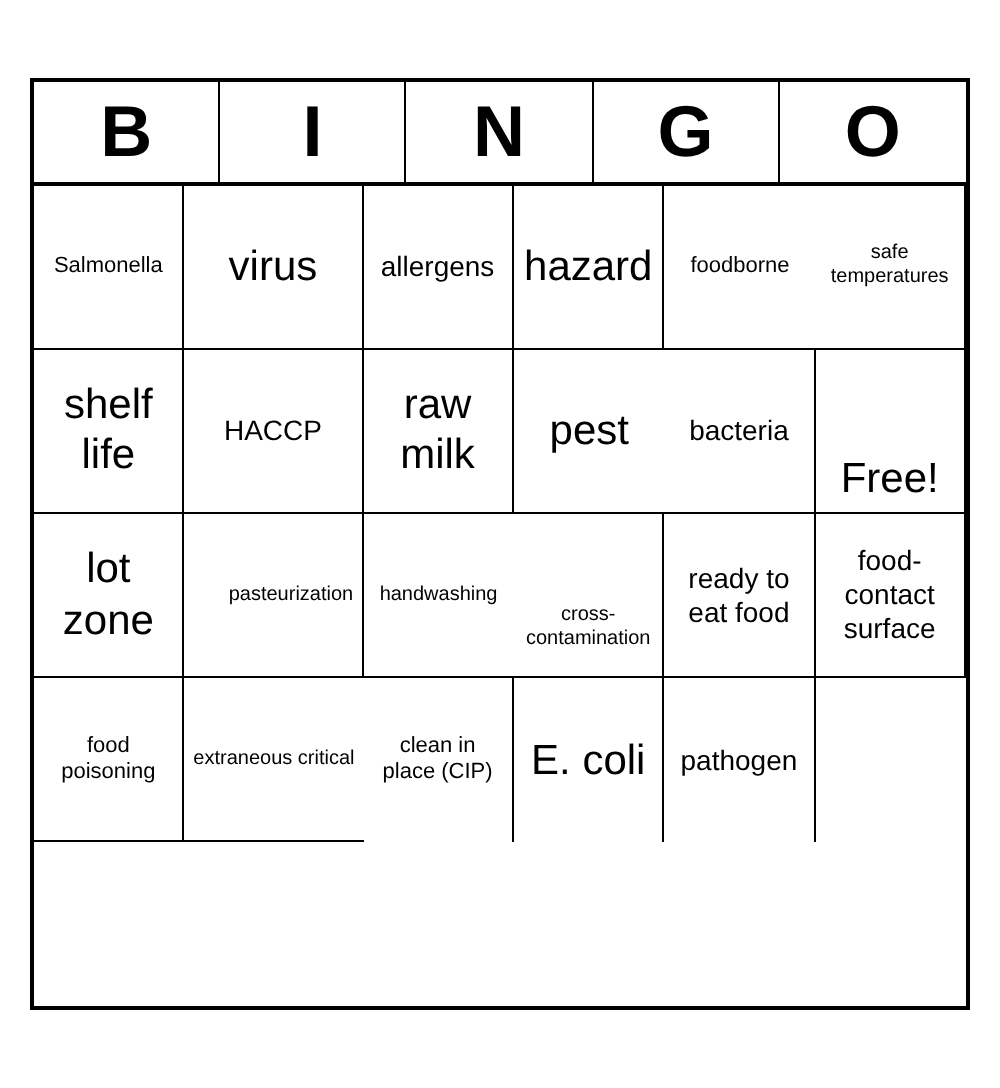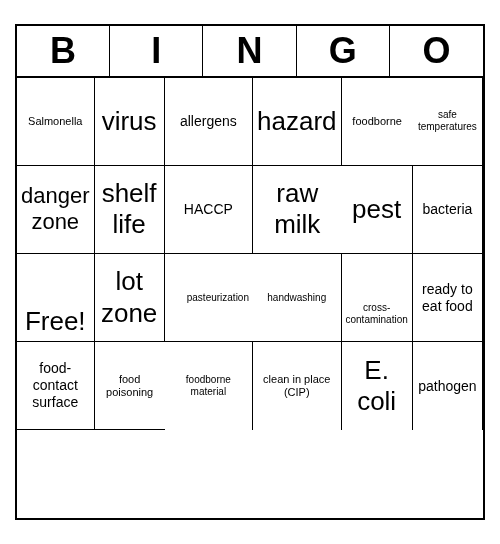--- a/index.html
+++ b/index.html
@@ -54,21 +54,21 @@
     .bingo-cell:nth-child(5n) {
       border-right: none;
     }
     .bingo-cell:nth-child(n+21) {
       border-bottom: none;
     }
     .bingo-cell span {
       line-height: 1.2;
     }
     .size-xl {
-      font-size: 26px;
+      font-size: 21px;
       text-align: center;
     }
     .size-lg {
       font-size: 22px;
     }
     .size-md {
       font-size: 14px;
     }
     .size-sm {
       font-size: 11px;
@@ -102,23 +102,20 @@
         <span class="size-xl" style="white-space: pre-line;">hazard</span>
       </div>
       <div class="bingo-cell">
         <span class="size-sm" style="white-space: pre-line;">foodborne</span>
       </div>
       <div class="bingo-cell">
         <span class="size-xs" style="white-space: pre-line;">safe
 temperatures</span>
       </div>
       <div class="bingo-cell">
-        <span class="size-lg" style="white-space: pre-line;">danger zone</span>
-      </div>
-      <div class="bingo-cell">
         <span class="size-xl" style="white-space: pre-line;">shelf life</span>
       </div>
       <div class="bingo-cell">
         <span class="size-md" style="white-space: pre-line;">HACCP</span>
       </div>
       <div class="bingo-cell">
         <span class="size-xl" style="white-space: pre-line;">raw milk</span>
       </div>
       <div class="bingo-cell">
         <span class="size-xl" style="white-space: pre-line;">pest</span>
@@ -145,21 +142,21 @@
       <div class="bingo-cell">
         <span class="size-md" style="white-space: pre-line;">ready to eat food</span>
       </div>
       <div class="bingo-cell">
         <span class="size-md" style="white-space: pre-line;">food-contact surface</span>
       </div>
       <div class="bingo-cell">
         <span class="size-sm" style="white-space: pre-line;">food poisoning</span>
       </div>
       <div class="bingo-cell">
-        <span class="size-xs" style="white-space: pre-line;">foodborne material</span>
+        <span class="size-xs" style="white-space: pre-line;">extraneous critical</span>
       </div>
       <div class="bingo-cell">
         <span class="size-sm" style="white-space: pre-line;">clean in place (CIP)</span>
       </div>
       <div class="bingo-cell">
         <span class="size-xl" style="white-space: pre-line;">E. coli</span>
       </div>
       <div class="bingo-cell">
         <span class="size-md" style="white-space: pre-line;">pathogen</span>
       </div>

